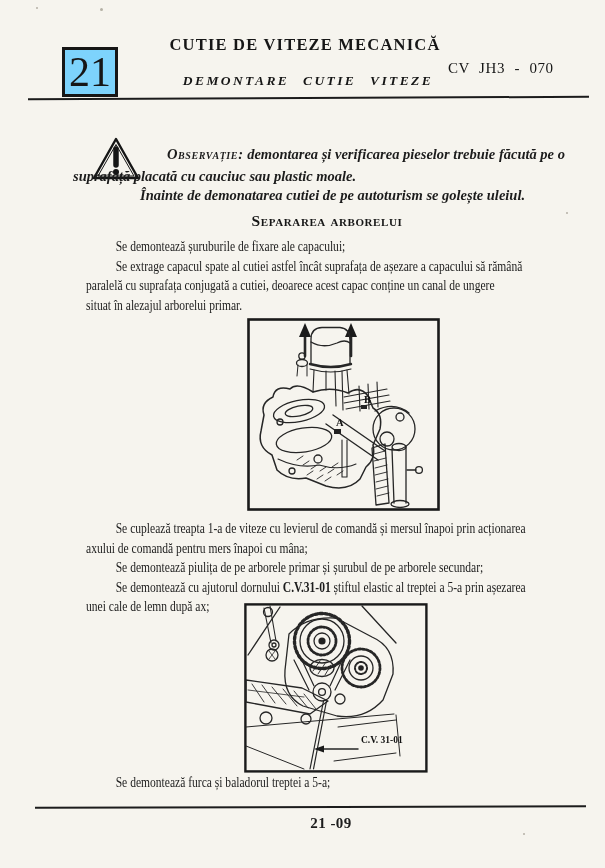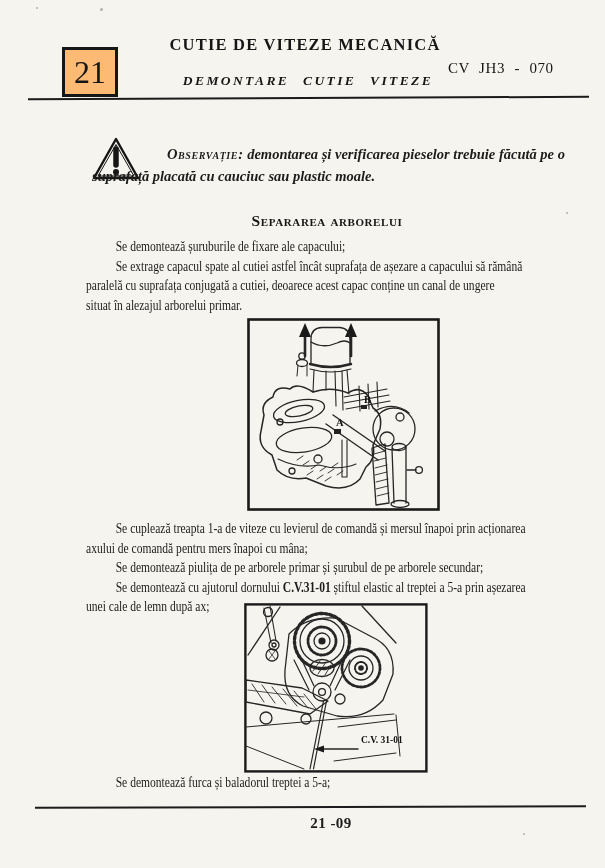--- a/index.html
+++ b/index.html
@@ -7,21 +7,21 @@
     position:relative; width:605px; height:868px; overflow:hidden;
     background:#f6f4ee; color:#1c1c1c;
     font-family:"Liberation Serif", serif;
   }
   .speck { position:absolute; background:#b5b1a6; border-radius:50%; }
 
   
   .chapter-box {
     position:absolute; left:62px; top:47px; width:50px; height:44px;
     border:3px solid #161616; display:flex; align-items:center; justify-content:center;
-    font-size:32px; color:#161616; background:#fdba74;
+    font-size:42px; color:#161616; background:#7dd3fc;
   }
   .title-main {
     position:absolute; left:0; top:35px; width:610px; text-align:center;
     font-weight:bold; font-size:16.5px; letter-spacing:1.2px; color:#161616;
   }
   .title-sub {
     position:absolute; left:28px; top:73px; width:560px; text-align:center;
     font-weight:bold; font-size:13.5px; letter-spacing:2.4px; word-spacing:8px; color:#161616;font-style:italic;
   }
   .code {
@@ -30,21 +30,21 @@
   }
   .rule-top {
     position:absolute; left:28px; top:97px; width:561px; height:2.4px;
     background:#1b1b1b; transform:rotate(-0.25deg);
   }
 
   
   .warn-icon { position:absolute; left:92px; top:136px; }
   .obs-line { position:absolute; font-style:italic; font-weight:bold; font-size:14.5px; white-space:nowrap;text-align:center; }
   .obs-1 { left:167px; top:146px; }
-  .obs-2 { left:92px;  top:168px; }
+  .obs-2 { left:73px;  top:168px; }
   .obs-3 { left:140px; top:187px; }
   .obs-label { font-variant:small-caps; letter-spacing:0.6px; }
 
   
   .section-heading {
     position:absolute; left:327px; top:212px; transform:translateX(-50%);
     font-weight:bold; font-variant:small-caps; font-size:15.5px; letter-spacing:0.6px;
     white-space:nowrap; color:#161616;
   }
 
@@ -94,20 +94,21 @@
       <path d="M24 3 L46 42 L2 42 Z" fill="none" stroke="#161616" stroke-width="2.4" stroke-linejoin="round"></path>
       <path d="M24 8.5 L42 40 L6 40 Z" fill="none" stroke="#161616" stroke-width="1"></path>
       <path d="M24 13 L24 29" stroke="#161616" stroke-width="5.5" stroke-linecap="round"></path>
       <circle cx="24" cy="36" r="3" fill="#161616"></circle>
     </svg>
   </div>
   <div class="obs-line obs-1">
     <span class="obs-label">Observație:</span><span> demontarea și verificarea pieselor trebuie făcută pe o</span>
   </div>
   <div class="obs-line obs-2">suprafață placată cu cauciuc sau plastic moale.</div>
+  <div class="obs-line obs-3">Înainte de demonatarea cutiei de pe autoturism se golește uleiul.</div>
 
   <div class="section-heading">Separarea arborelui</div>
 
   <div class="body-block" style="left:86px; top:237px;">
     <div class="ln ind">Se demontează șuruburile de fixare ale capacului;</div>
     <div class="ln ind">Se extrage capacul spate al cutiei astfel încât suprafața de așezare a capacului să rămână</div>
     <div class="ln">paralelă cu suprafața conjugată a cutiei, deoarece acest capac conține un canal de ungere</div>
     <div class="ln">situat în alezajul arborelui primar.</div>
   </div>
 

